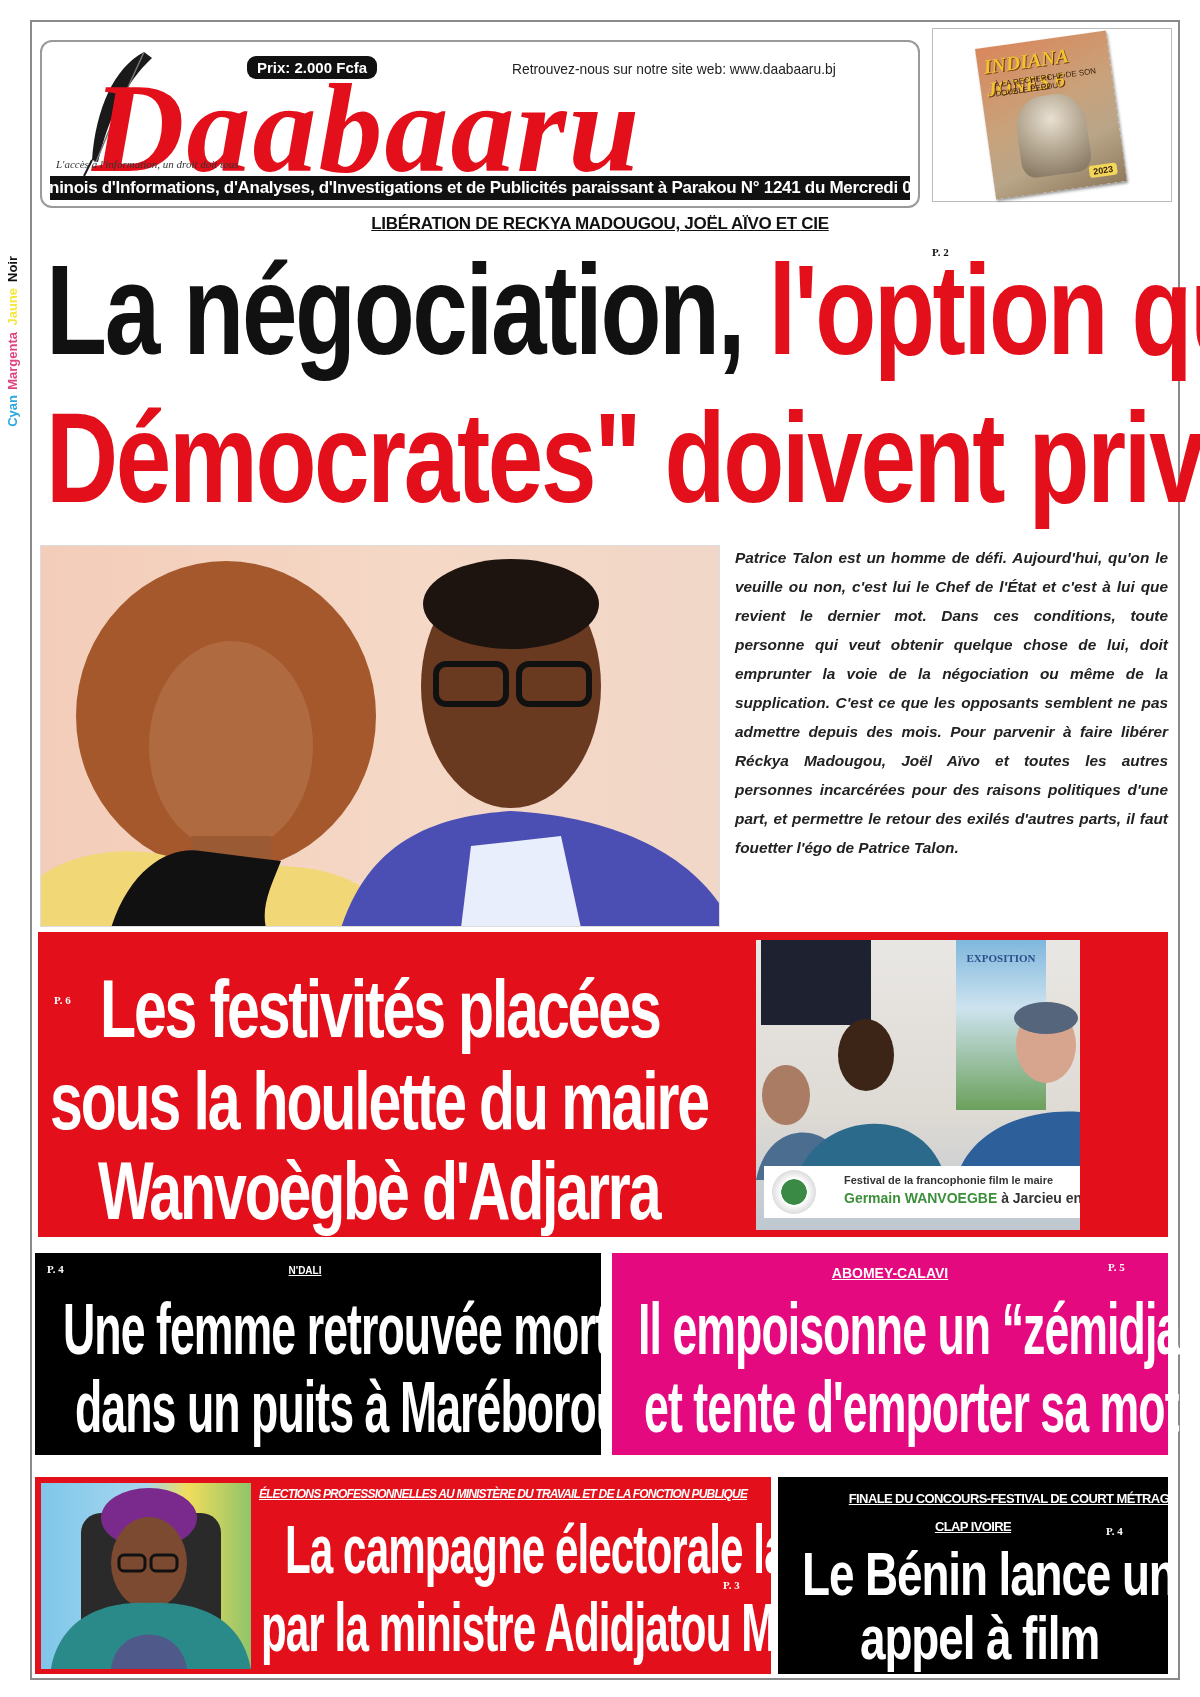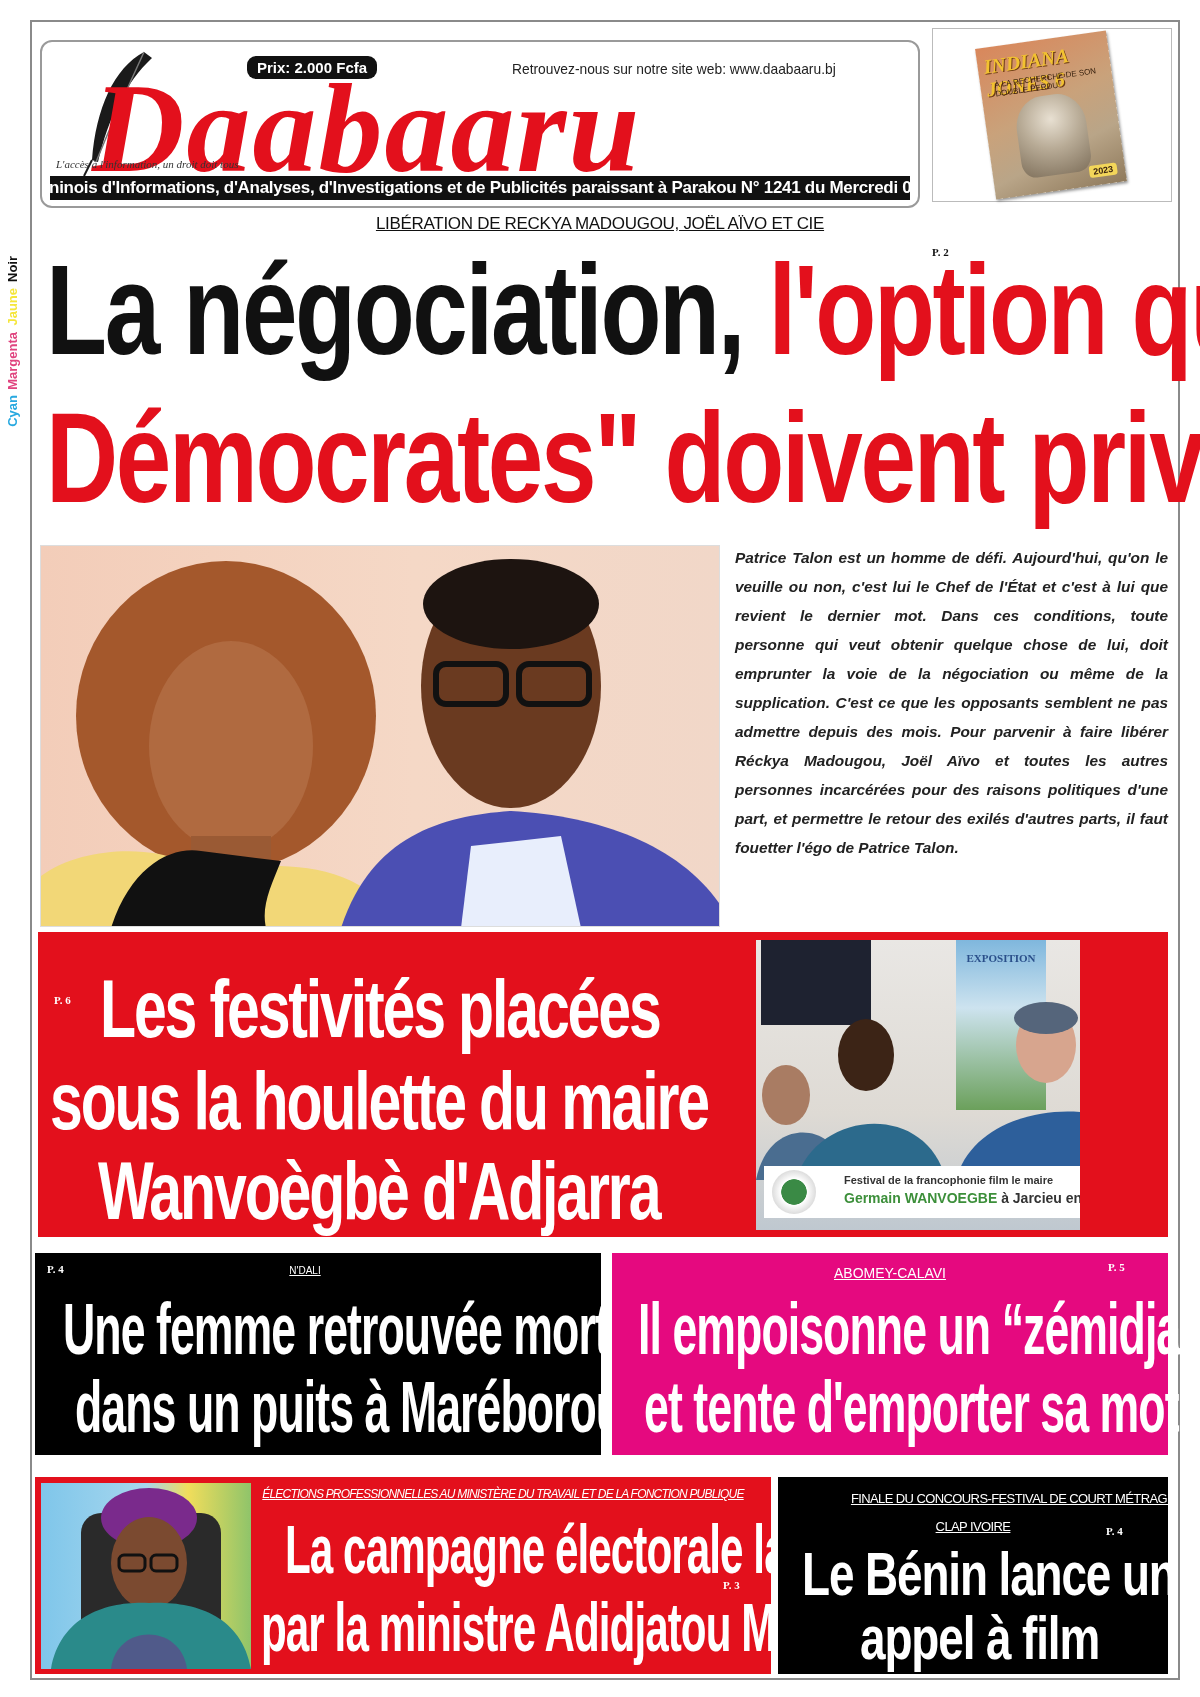--- a/index.html
+++ b/index.html
@@ -15,21 +15,21 @@
   .logo { left: 50px; top: 22px; font-family: "Liberation Serif", serif; font-style: italic; font-weight: bold; font-size: 128px; color: #e3101c; letter-spacing: 2px; line-height: 1; }
   .feather { left: 32px; top: 6px; width: 90px; height: 130px; }
   .tagline { left: 14px; top: 134px; font-size: 11px; font-style: italic; color: #333; font-family: "Liberation Serif", serif; }
   .info-bar { left: 8px; top: 136px; right: 8px; height: 24px; background: #111; color: #fff; font-size: 17px; font-weight: bold; display: flex; align-items: center; justify-content: center; white-space: nowrap; font-family: "Liberation Sans Narrow","Liberation Sans", sans-serif; letter-spacing: -0.3px; top: 134px; }
   .ad-box { left: 932px; top: 28px; width: 240px; height: 174px; border: 1px solid #bbb; box-sizing: border-box; background: #fff; }
   .ad-poster { left: 52px; top: 10px; width: 132px; height: 152px; transform: rotate(-8deg); background: linear-gradient(160deg,#d9875b 0%,#c9a27b 45%,#b9a588 70%,#8f7a5c 100%); box-shadow: 1px 2px 3px rgba(0,0,0,0.4); overflow: hidden; }
   .ad-poster .t1 { position: absolute; left: 6px; top: 8px; font-family: "Liberation Serif", serif; font-weight: bold; font-style: italic; color: #f2c230; font-size: 20px; text-shadow: 1px 1px 0 #6b3a14; }
   .ad-poster .t2 { position: absolute; left: 14px; top: 34px; font-size: 8px; color: #3b2410; width: 110px; line-height: 9px; }
   .ad-poster .fig { position: absolute; left: 30px; top: 56px; width: 70px; height: 80px; border-radius: 40% 40% 20% 20%; background: radial-gradient(circle at 50% 30%,#e8e0d2 0%,#b8ab96 45%,#7f705b 100%); }
   .ad-poster .yr { position: absolute; right: 8px; bottom: 8px; background: #f3d65a; color: #3b2410; font-size: 9px; font-weight: bold; padding: 1px 4px; border-radius: 3px; }
-  .kicker { font-family: "Liberation Sans Narrow","Liberation Sans", sans-serif; font-weight: normal; text-decoration: underline; text-transform: uppercase; white-space: nowrap; }
+  .kicker { font-family: "Liberation Sans Narrow","Liberation Sans", sans-serif; font-weight: bold; text-decoration: underline; text-transform: uppercase; white-space: nowrap; }
   .main-kicker { left: 0; width: 1200px; top: 214px; text-align: center; font-size: 17px; color: #111; letter-spacing: -0.3px; }
   .page-ref { font-family: "Liberation Serif", serif; font-size: 11px; font-weight: bold; }
   .headline { font-family: "Liberation Sans Narrow","Liberation Sans", sans-serif; font-weight: bold; letter-spacing: -3px; white-space: nowrap; line-height: 1; }
   .main-h1 { left: 46px; top: 246px; font-size: 128px; transform: scaleX(0.78); transform-origin: left top; width: 1450px; }
   .main-h2 { left: 46px; top: 394px; font-size: 128px; transform: scaleX(0.78); transform-origin: left top; width: 1450px; color: #e3101c; }
   .black { color: #111; }
   .red { color: #e3101c; }
   .photo-main { left: 40px; top: 545px; width: 680px; height: 382px; background: linear-gradient(90deg,#f3cdb9 0%,#f5d8c6 55%,#f1d7c8 100%); border: 1px solid #ddd; box-sizing: border-box; overflow: hidden; }
   .lead-text { left: 735px; top: 543px; width: 433px; font-size: 15.4px; line-height: 29px; font-style: italic; font-weight: bold; color: #222; text-align: justify; font-family: "Liberation Sans Narrow","Liberation Sans", sans-serif; }
   .festival-box { left: 38px; top: 932px; width: 1130px; height: 305px; background: #e3101c; box-sizing: border-box; }

